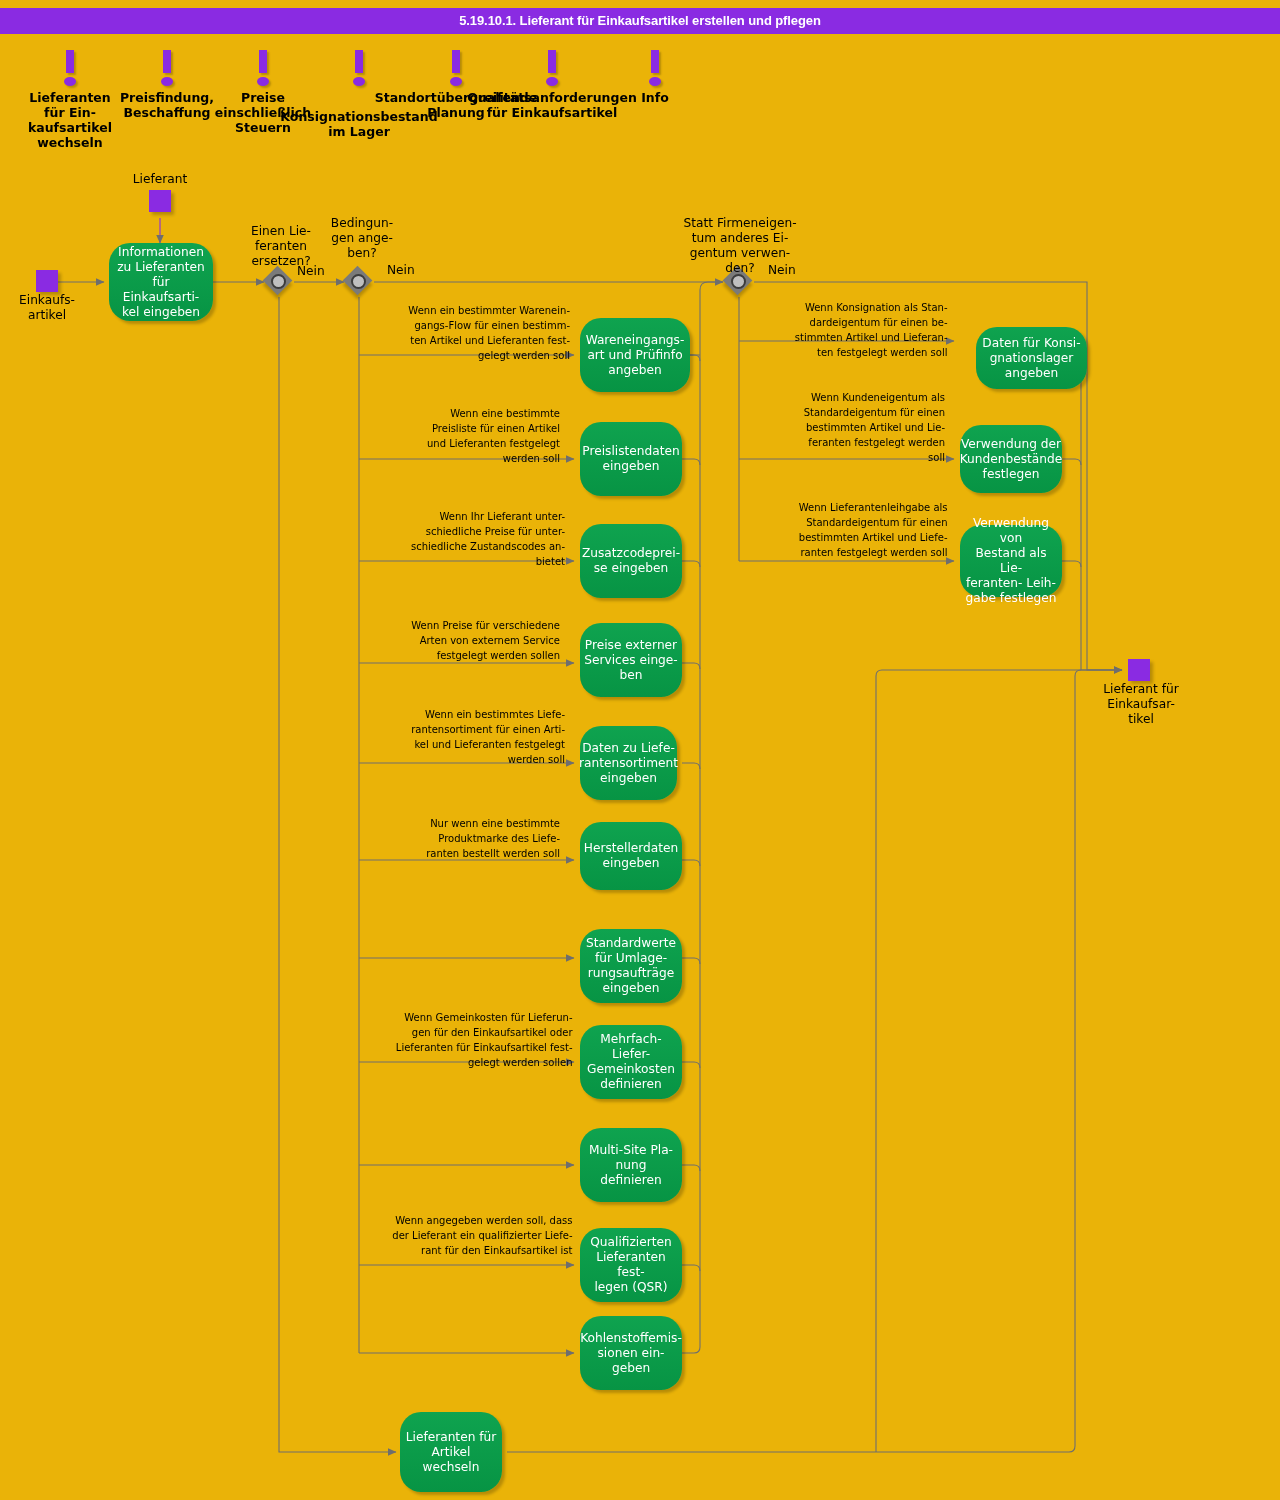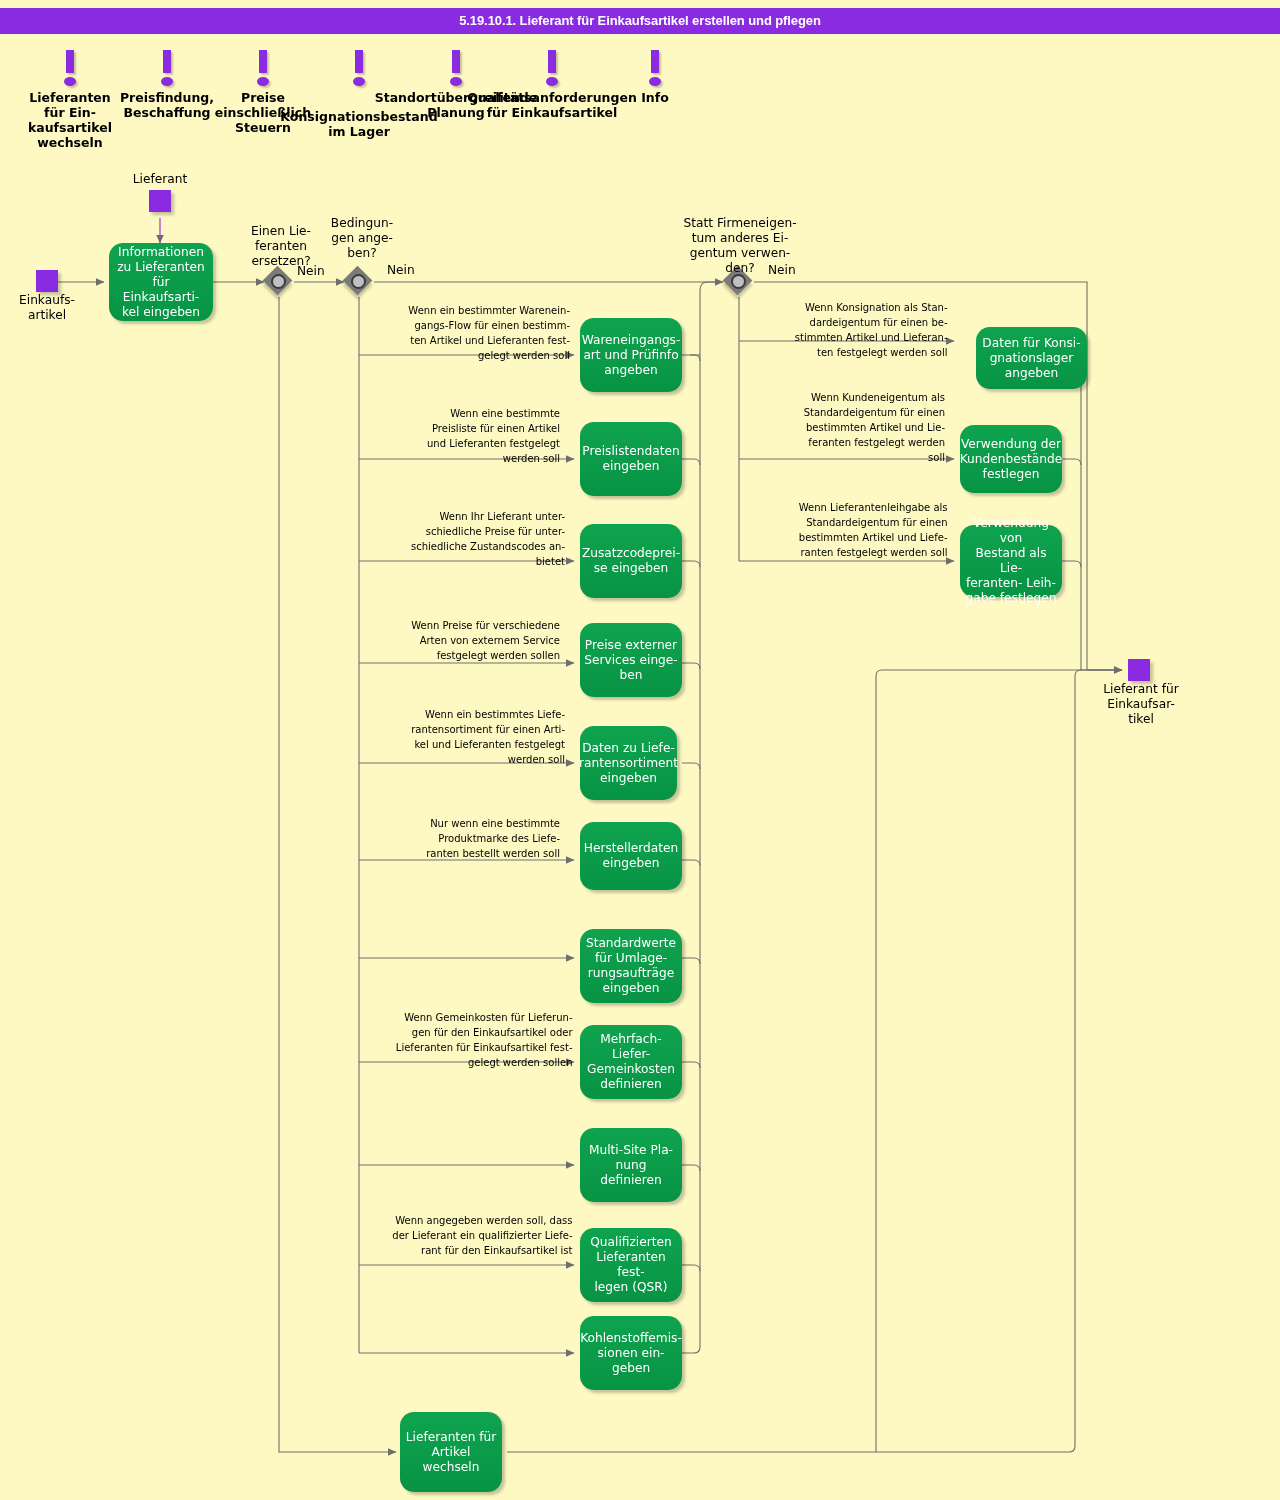--- a/index.html
+++ b/index.html
@@ -7,21 +7,21 @@
   html, body {
     margin: 0; padding: 0;
     background: #ffffff;
     font-family: "DejaVu Sans", sans-serif;
   }
   #root {
     position: relative;
     width: 1280px;
     height: 1500px;
     overflow: hidden;
-    background: #fef9c3;
+    background: #eab308;
   }
 
   
   .titlebar {
     position: absolute;
     left: 0; top: 8px;
     width: 1280px; height: 26px;
     background: #8A2BE2;
     color: #ffffff;
     font-family: "Liberation Sans", sans-serif;
@@ -78,21 +78,21 @@
     width: 1280px; height: 1500px;
     pointer-events: none;
   }
 
   
   .act {
     position: absolute;
     background: #08A04B;
     background: linear-gradient(#0FA34F, #079444);
     color: #ffffff;
-    border-radius: 14px;
+    border-radius: 21px;
     font-size: 12.2px;
     line-height: 15px;
     text-align: center;
     display: flex;
     align-items: center;
     justify-content: center;
     padding: 3px 4px;
     box-shadow: 3px 3px 3px rgba(0,0,0,0.22);
     white-space: pre-line;
   }
@@ -332,21 +332,21 @@
 tum anderes Ei-
 gentum verwen-
 den?</div>
   <div class="branch-no" style="left:768px; top:263px;">Nein</div>
 
   <div id="middle-layer">
       <div class="guard" style="left: 465px; top: 303px; width: 210px;">Wenn ein bestimmter Warenein-
 gangs-Flow für einen bestimm-
 ten Artikel und Lieferanten fest-
 gelegt werden soll</div>
-      <div class="act" style="left: 580px; top: 318px; width: 102px; height: 74px;">Wareneingangs-
+      <div class="act" style="left: 580px; top: 318px; width: 110px; height: 74px;">Wareneingangs-
 art und Prüfinfo
 angeben</div>
       <div class="guard" style="left: 465px; top: 406px; width: 190px;">Wenn eine bestimmte
 Preisliste für einen Artikel
 und Lieferanten festgelegt
 werden soll</div>
       <div class="act" style="left: 580px; top: 422px; width: 102px; height: 74px;">Preislistendaten
 eingeben</div>
       <div class="guard" style="left: 465px; top: 509px; width: 200px;">Wenn Ihr Lieferant unter-
 schiedliche Preise für unter-

